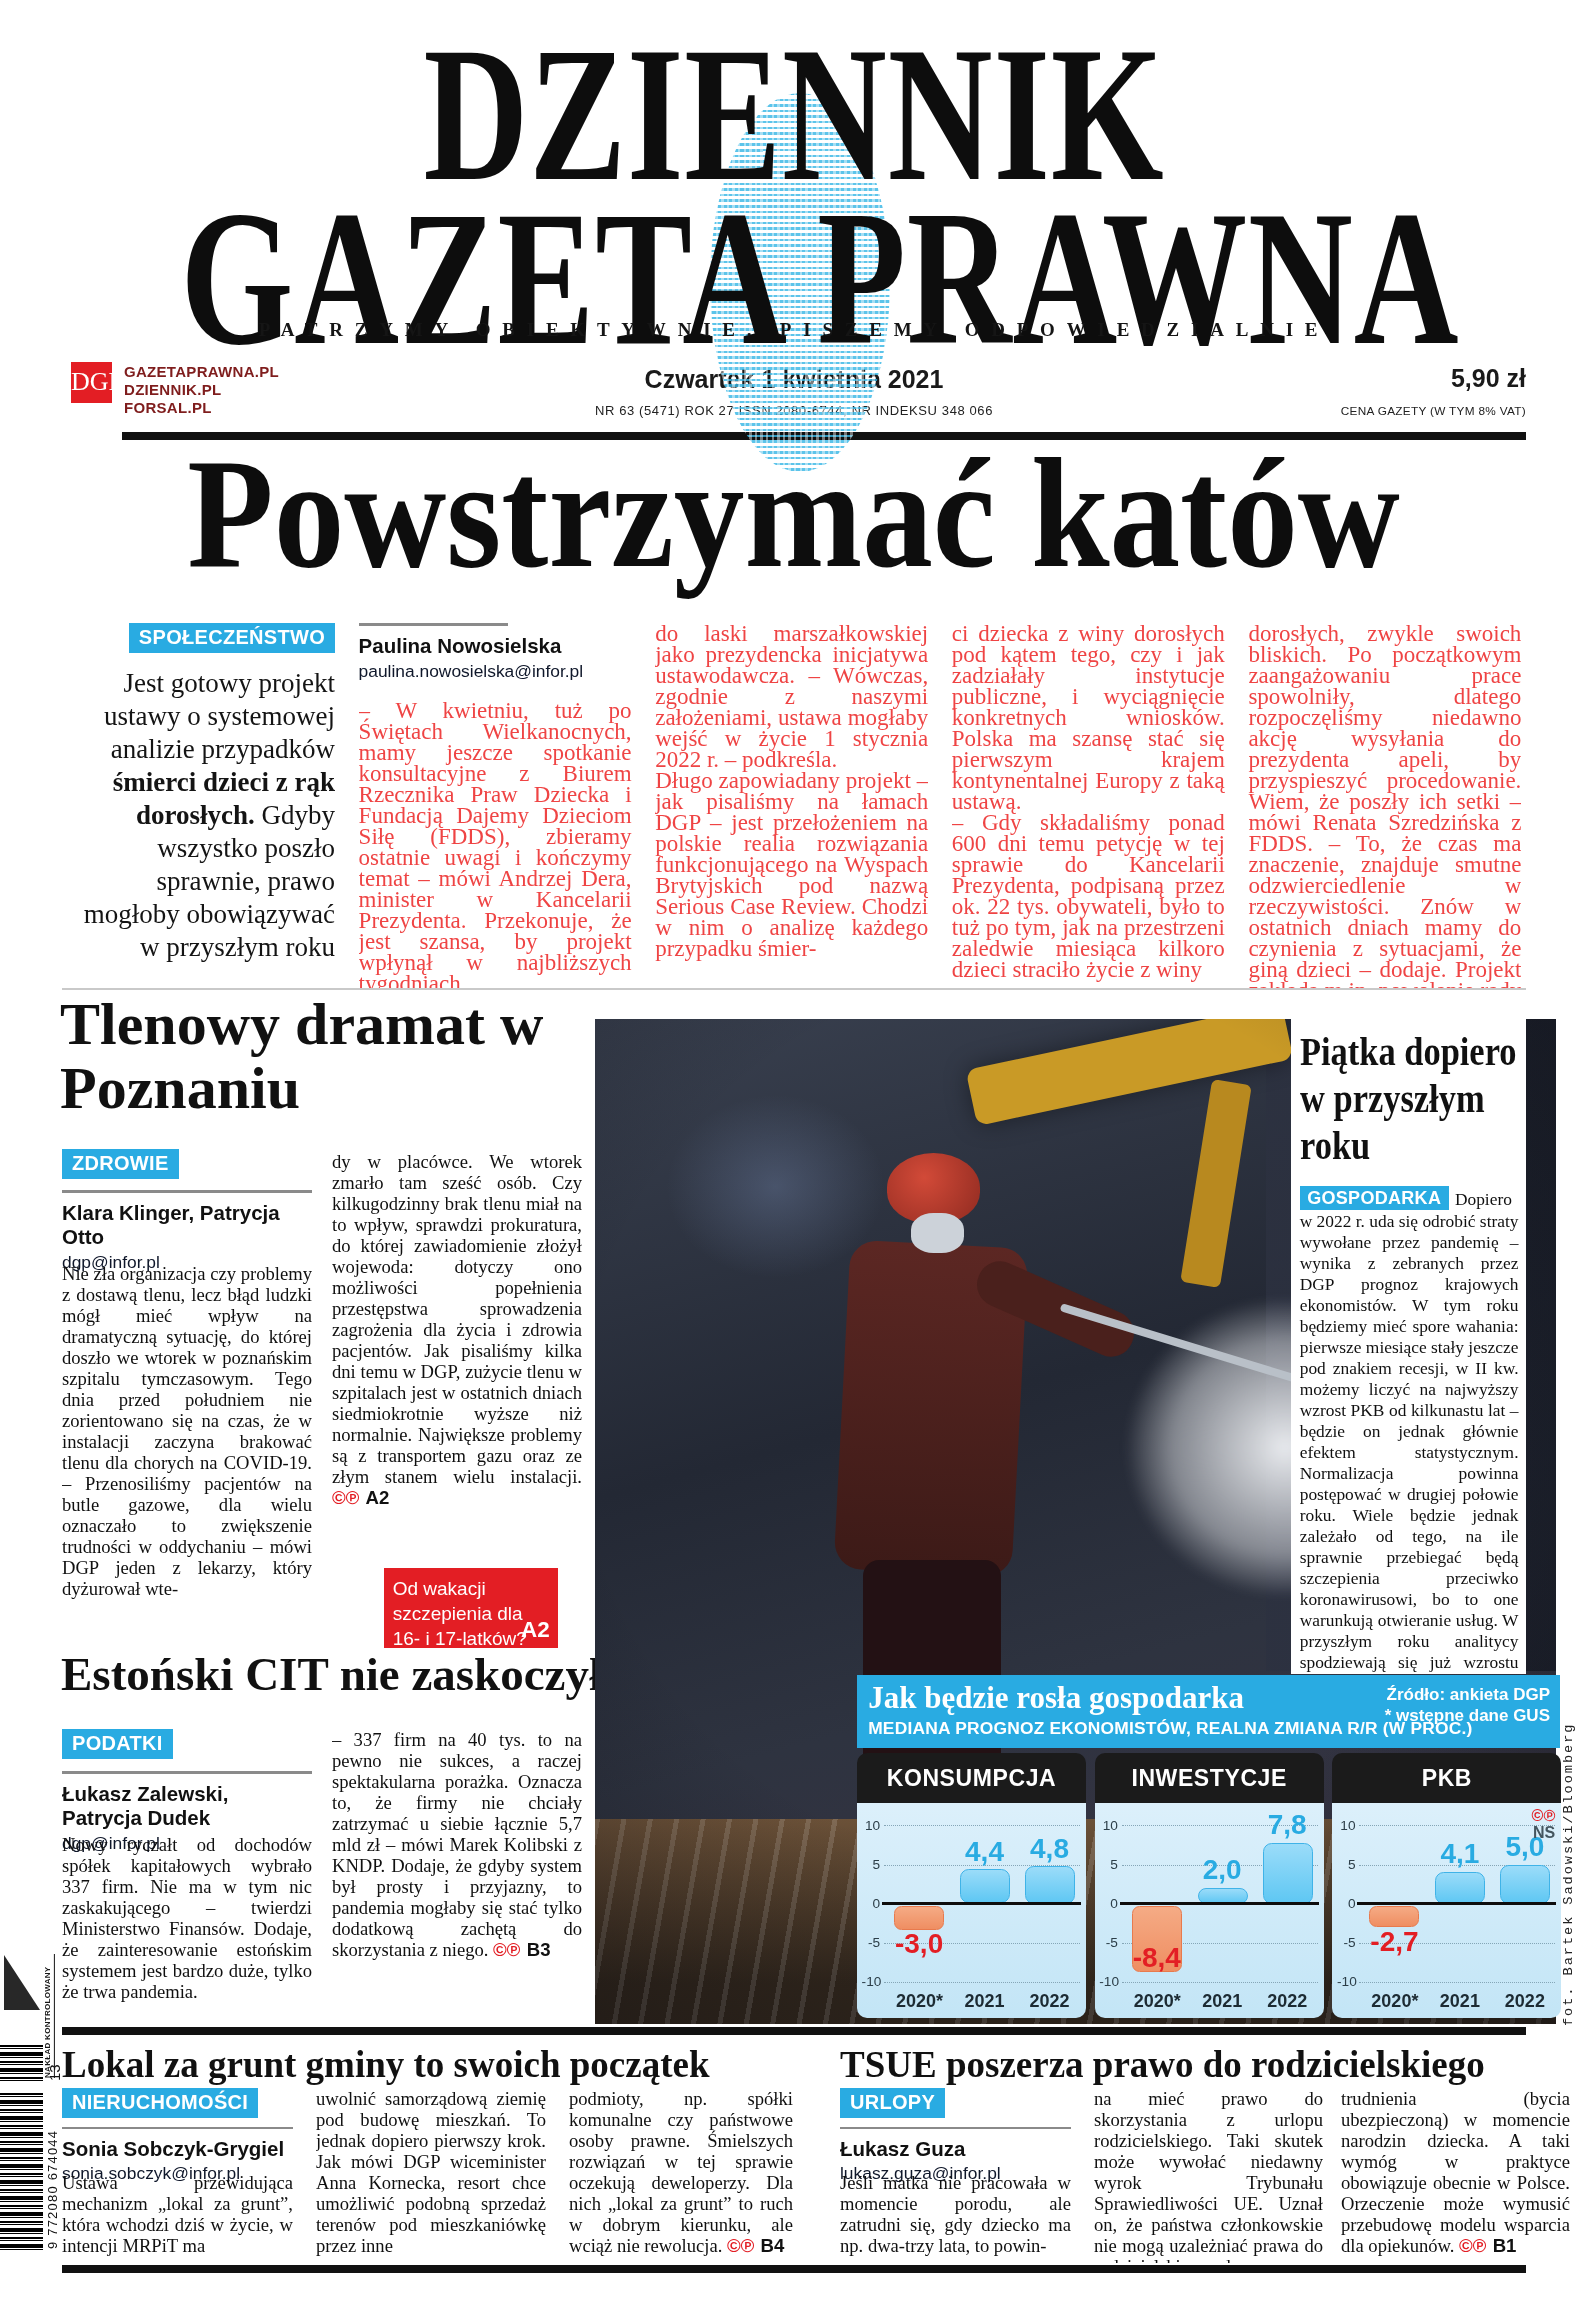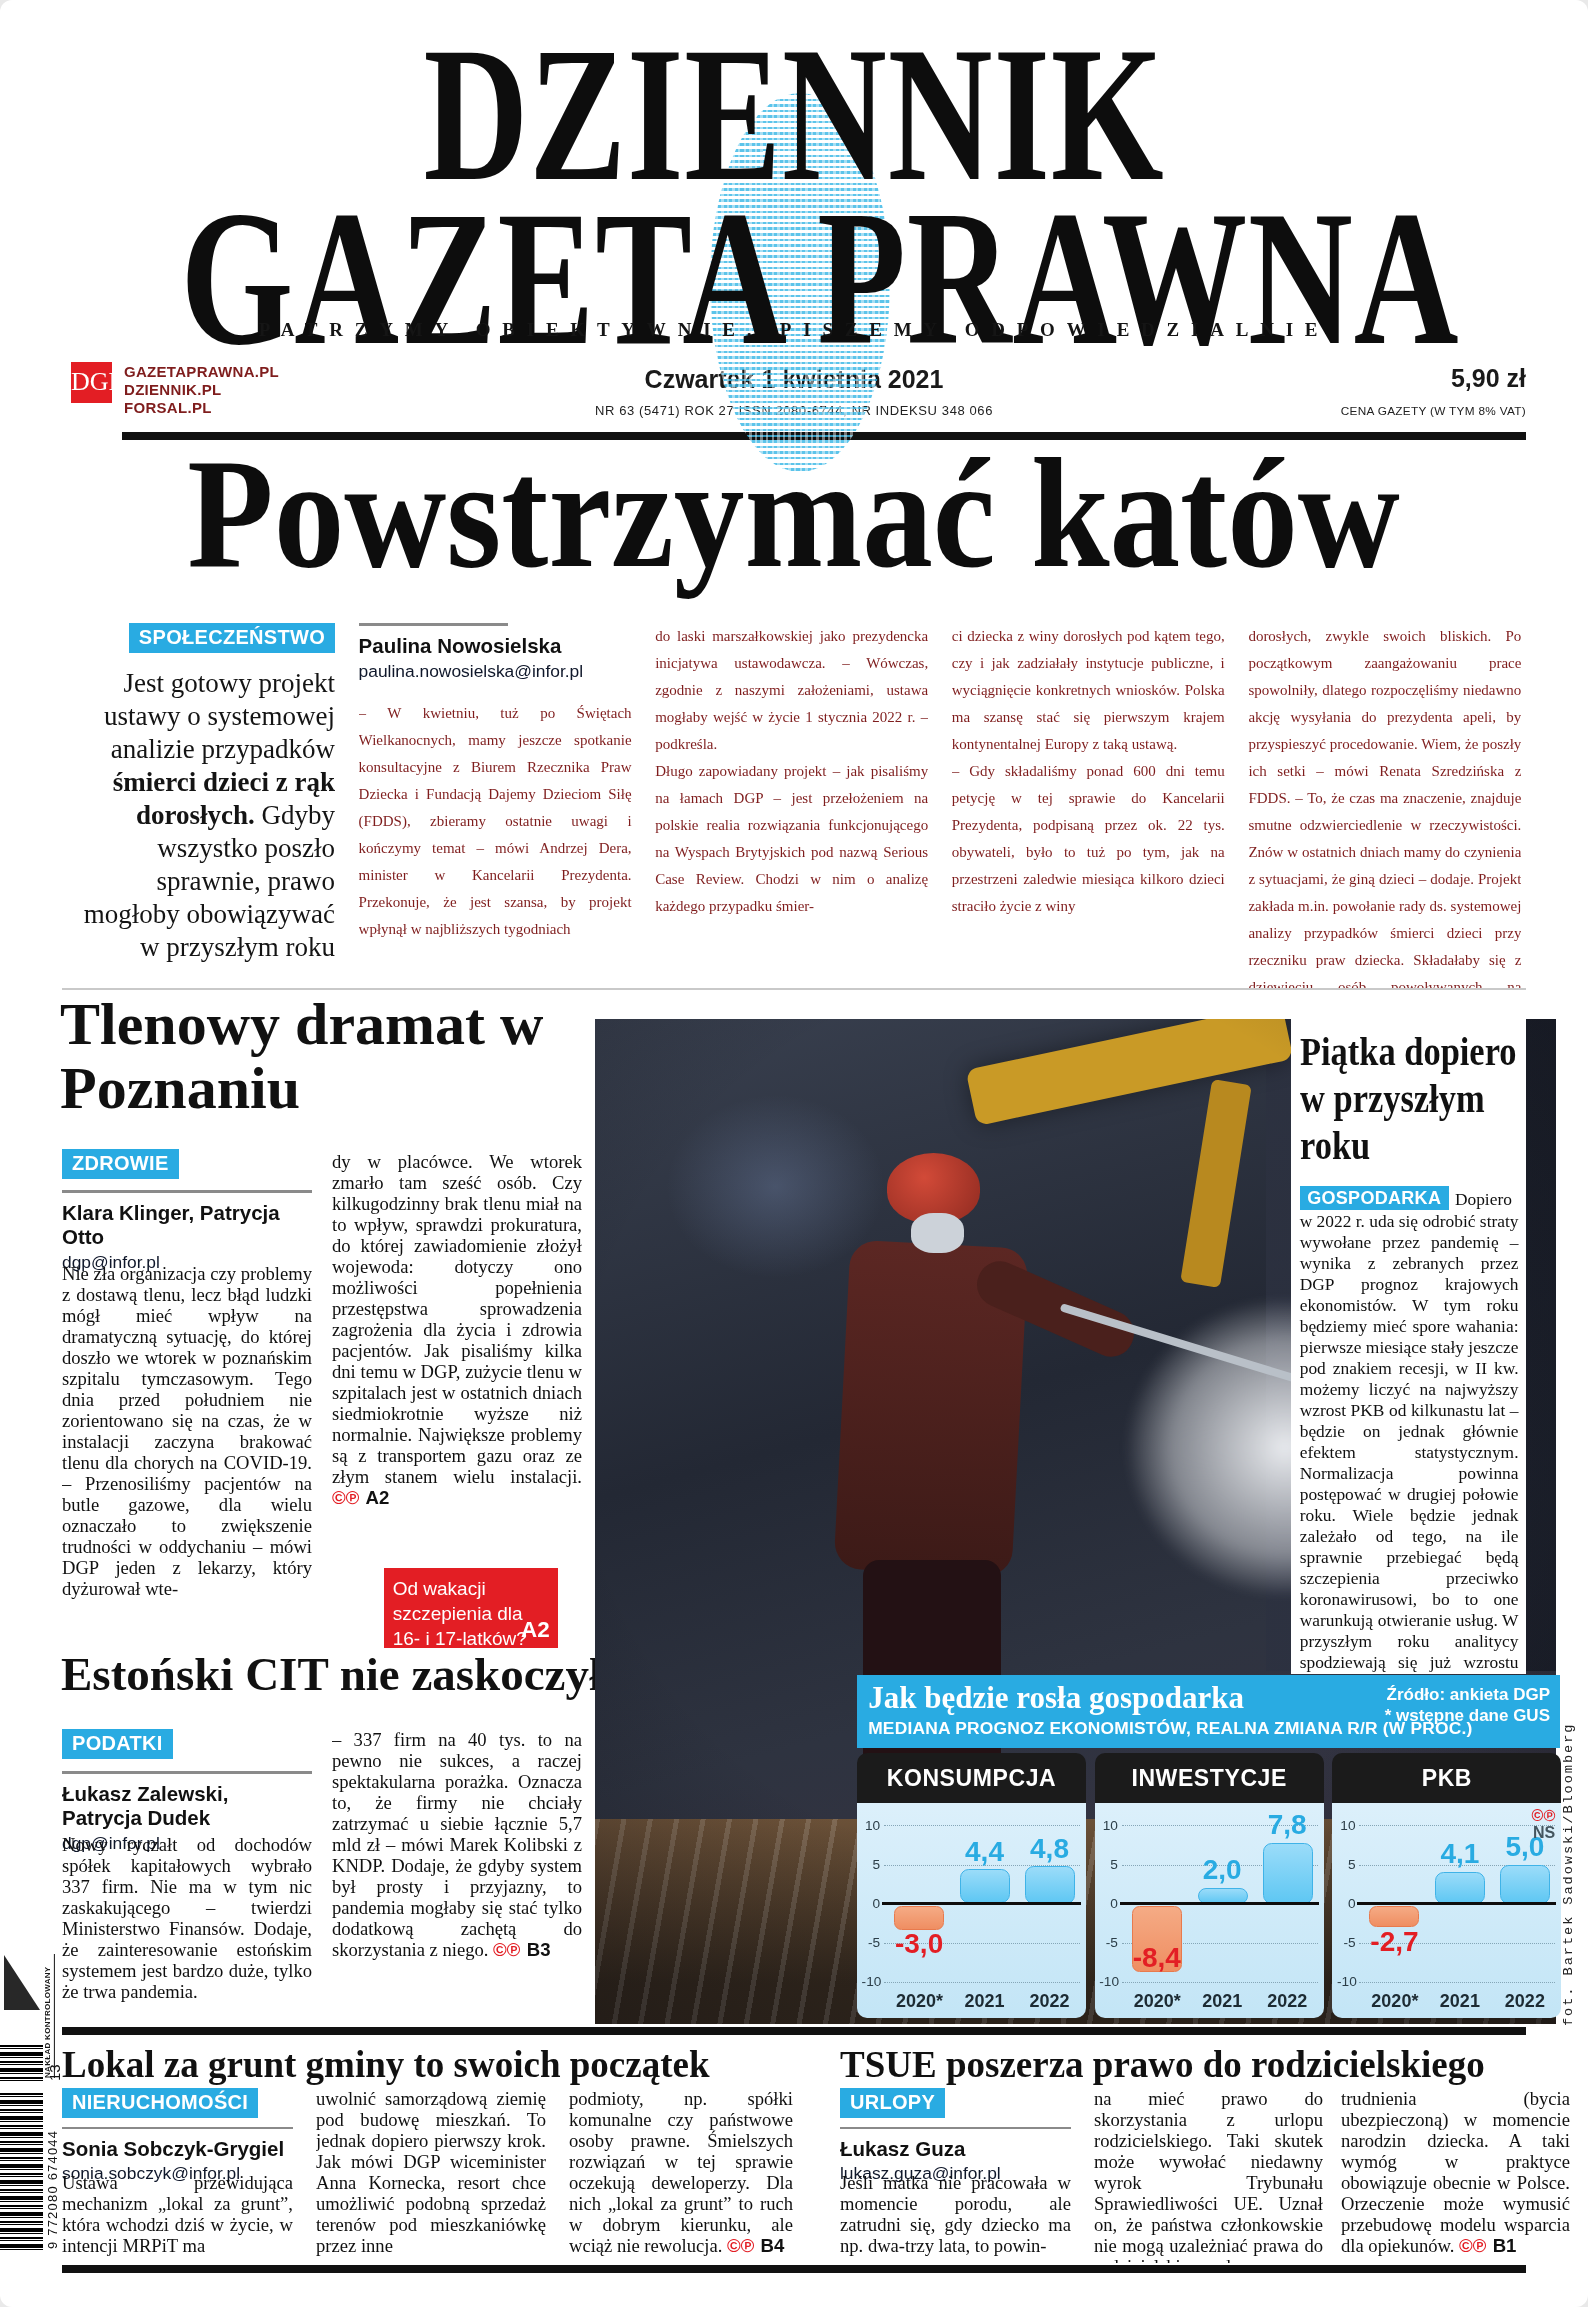--- a/index.html
+++ b/index.html
@@ -1,17 +1,17 @@
 <!DOCTYPE html>
 <html lang="pl" style="font-size:10px"><head>
 <meta charset="utf-8">
 <style>
   html,body{margin:0;padding:0;background:#e9e9e9;}
   #page{position:relative;width:1588px;height:2307px;background:#fff;margin:0 auto;
-        font-family:"Liberation Serif",serif;color:#111;overflow:hidden;border-radius:12px;}
+        font-family:"Liberation Serif",serif;color:#111;overflow:hidden;}
 
   
   .mast-line{position:absolute;left:0;width:1588px;text-align:center;font-family:"Liberation Serif",serif;
              font-weight:bold;color:#0d0d0d;white-space:nowrap;z-index:2;}
   .mast-inner{display:inline-block;transform:scale(.78,1.04);transform-origin:center top;
               font-size:186px;line-height:1;letter-spacing:1.2px;}
   #mast1{top:17.4px;}
   #mast2{top:181px;}
   .globe{position:absolute;left:710px;top:93px;width:180px;height:379px;border-radius:50%;z-index:1;
          background:
@@ -51,21 +51,21 @@
   .coltext{font-size:18.6px;line-height:21px;text-align:justify;white-space:pre-line;color:#101010;}
   .cp{color:#e31e24;font-weight:bold;font-family:"Liberation Sans",sans-serif;}
   .pref{font-family:"Liberation Sans",sans-serif;font-weight:bold;color:#111;margin-left:6.2px;}
 
   
   .lead-row{position:absolute;left:62px;top:623px;width:1464px;height:367px;display:flex;gap:23.6px;overflow:hidden;}
   .lead-col{width:273px;flex:0 0 273px;overflow:hidden;}
   .kicker-wrap{text-align:right;margin-bottom:13.7px;}
   .lede{font-size:27px;line-height:33px;text-align:right;color:#141414;}
   .lede b{font-weight:bold;}
-  .lead-body{font-size:15px;line-height:27px;text-align:justify;white-space:pre-line;color:#7f1d1d;}
+  .lead-body{font-size:23px;line-height:21px;text-align:justify;white-space:pre-line;color:#ef4444;}
 
   .divider1{position:absolute;left:62px;top:988px;width:1464px;height:1.9px;background:#c9c9c9;}
 
   
   .h2-ox{position:absolute;left:60px;top:992px;width:528px;font-family:"Liberation Serif",serif;
          font-weight:bold;font-size:60px;line-height:64px;color:#111;}
   .badge-zdrowie{position:absolute;left:62px;top:1149px;}
   .ox-authblock{position:absolute;left:62px;top:1190px;width:250px;}
   .ox-col1{position:absolute;left:62px;top:1263px;width:250px;height:373px;overflow:hidden;}
   .ox-col2{position:absolute;left:332px;top:1151px;width:250px;height:414px;overflow:hidden;}

